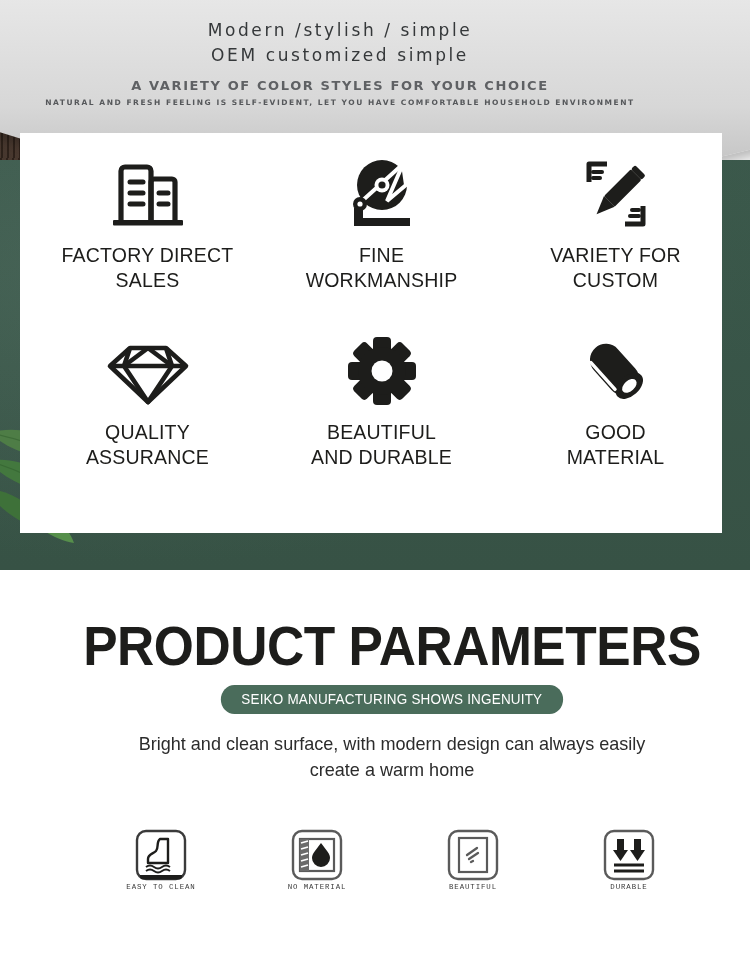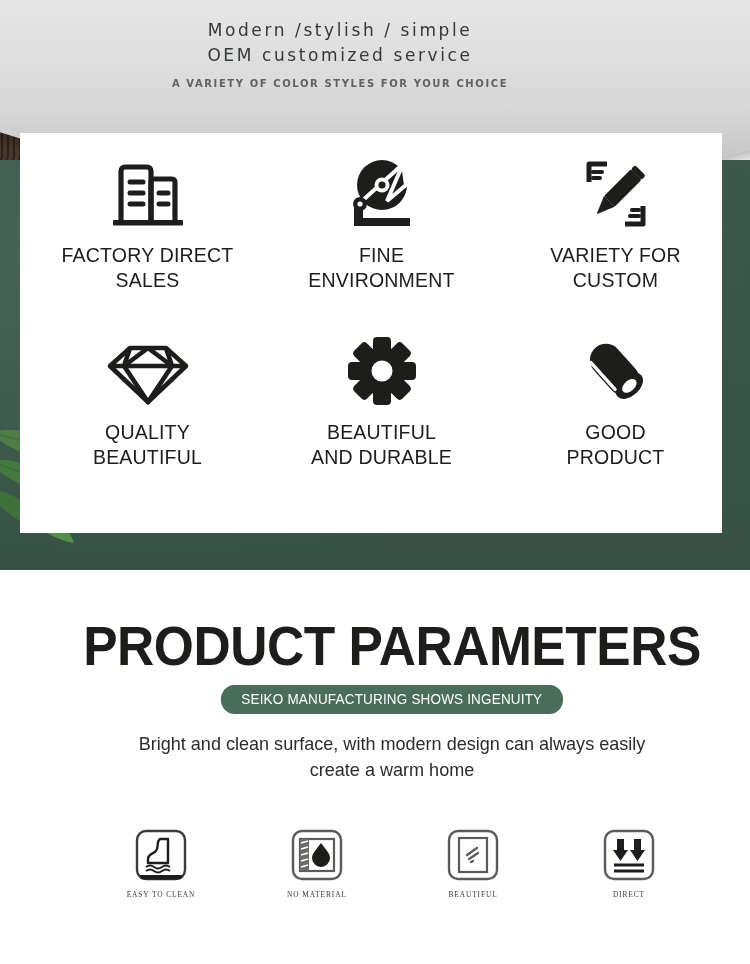--- a/index.html
+++ b/index.html
@@ -82,21 +82,21 @@
     font-family: "DejaVu Sans", sans-serif;
     font-size: 17px;
     letter-spacing: 2.6px;
     color: #35383a;
     line-height: 25px;
     font-weight: 400;
   }
   .hero-sub1 {
     margin-top: 10px;
     font-family: "DejaVu Sans", sans-serif;
-    font-size: 10px;
+    font-size: 13px;
     letter-spacing: 1.6px;
     color: #5f6164;
     font-weight: 700;
   }
   .hero-sub2 {
     margin-top: 5px;
     font-family: "DejaVu Sans", sans-serif;
     font-size: 7.5px;
     letter-spacing: 1.55px;
     color: #56585b;
@@ -211,22 +211,22 @@
     display: flex;
     justify-content: space-between;
   }
   .badge {
     width: 92px;
     display: flex;
     flex-direction: column;
     align-items: center;
   }
   .badge-label {
-    margin-top: 8px;
-    font-family: Liberation Serif, serif;
+    margin-top: 1px;
+    font-family: Liberation Mono, monospace;
     font-size: 7.4px;
     letter-spacing: .9px;
     color: #3a3a3a;
     white-space: nowrap;
   }
 </style>
 </head>
 <body>
 
 <div class="hero">
@@ -234,22 +234,23 @@
   <div class="hero-wood2"></div>
   <div class="leg l1"></div>
   <div class="leg l2"></div>
   <div class="leg l3"></div>
   <div class="hero-table">
     
   </div>
 
   <div class="hero-text">
     <div class="hero-line1">Modern /stylish / simple</div>
-    <div class="hero-line2">OEM customized service</div>
+    <div class="hero-line2">OEM customized simple</div>
     <div class="hero-sub1">A VARIETY OF COLOR STYLES FOR YOUR CHOICE</div>
+    <div class="hero-sub2">NATURAL AND FRESH FEELING IS SELF-EVIDENT, LET YOU HAVE COMFORTABLE HOUSEHOLD ENVIRONMENT</div>
   </div>
 </div>
 
 <div class="green-band"></div>
 
 <svg class="plant" viewBox="0 0 120 140">
   <g fill="#4f7f46" opacity="0.95">
     <path d="M-10 18 C 20 8, 58 22, 74 44 C 48 46, 14 40, -10 18 Z"></path>
     <path d="M-12 46 C 16 40, 48 56, 62 78 C 34 78, 6 66, -12 46 Z" fill="#447a3e"></path>
     <path d="M-14 74 C 10 74, 38 92, 48 116 C 22 110, 0 96, -14 74 Z" fill="#3f7339"></path>
@@ -295,21 +296,21 @@
           </g>
           <circle cx="40" cy="29" r="7.5" fill="#ffffff"></circle>
           <circle cx="40" cy="29" r="3.6" fill="#1d1d1b"></circle>
           <circle cx="18" cy="48" r="7" fill="#1d1d1b"></circle>
           <circle cx="18" cy="48" r="2.6" fill="#ffffff"></circle>
           <rect x="12" y="52" width="9" height="16" fill="#1d1d1b"></rect>
           <rect x="12" y="62" width="56" height="8" fill="#1d1d1b"></rect>
         </svg>
       </div>
       <div class="feature-label">FINE
-ENVIRONMENT</div>
+WORKMANSHIP</div>
     </div>
 
     <div class="feature-cell">
       <div class="feature-icon">
         <svg width="78" height="76" viewBox="0 0 78 76">
 
           <g fill="none" stroke="#1d1d1b" stroke-width="5" stroke-linejoin="round">
             <path d="M30 8 H12 V26"></path>
           </g>
           <g stroke="#1d1d1b" stroke-width="4" stroke-linecap="round">
@@ -342,21 +343,21 @@
           <g fill="none" stroke="#1d1d1b" stroke-width="4.6" stroke-linejoin="round">
             <path d="M24 12 H60 L80 30 L42 66 L4 30 Z"></path>
             <path d="M4 30 H80"></path>
             <path d="M24 12 L18 30 L42 66 L66 30 L60 12"></path>
             <path d="M42 12 L18 30"></path>
             <path d="M42 12 L66 30"></path>
           </g>
         </svg>
       </div>
       <div class="feature-label">QUALITY
-BEAUTIFUL</div>
+ASSURANCE</div>
     </div>
 
     <div class="feature-cell">
       <div class="feature-icon">
         <svg width="72" height="72" viewBox="0 0 72 72">
           <g fill="#1d1d1b">
             <rect x="27" y="2" width="18" height="68" rx="4"></rect>
             <rect x="2" y="27" width="68" height="18" rx="4"></rect>
             <g transform="rotate(45 36 36)">
               <rect x="27" y="2" width="18" height="68" rx="4"></rect>
@@ -376,21 +377,21 @@
         <svg width="74" height="74" viewBox="0 0 74 74">
           <g transform="rotate(-42 37 37)">
             <rect x="21" y="6" width="32" height="58" rx="16" fill="#1d1d1b"></rect>
             <ellipse cx="37" cy="57" rx="16" ry="10" fill="#1d1d1b"></ellipse>
             <ellipse cx="37" cy="57" rx="8.5" ry="5.3" fill="#ffffff"></ellipse>
             <path d="M24 14 L24 50" stroke="#ffffff" stroke-width="3.4" stroke-linecap="round"></path>
           </g>
         </svg>
       </div>
       <div class="feature-label">GOOD
-PRODUCT</div>
+MATERIAL</div>
     </div>
 
   </div>
 </div>
 
 <div class="params">
   <div class="params-title">PRODUCT PARAMETERS</div>
   <div class="params-pill">SEIKO MANUFACTURING SHOWS INGENUITY</div>
   <div class="params-desc">Bright and clean surface, with modern design can always easily create a warm home</div>
 </div>
@@ -447,16 +448,16 @@
         <rect x="15" y="11" width="7" height="13"></rect>
         <path d="M11 22 H26 L18.5 33 Z"></path>
         <rect x="32" y="11" width="7" height="13"></rect>
         <path d="M28 22 H43 L35.5 33 Z"></path>
       </g>
       <g stroke="#1d1d1b" stroke-width="3">
         <path d="M12 37 H42"></path>
         <path d="M12 43 H42"></path>
       </g>
     </svg>
-    <div class="badge-label">DIRECT</div>
+    <div class="badge-label">DURABLE</div>
   </div>
 
 </div>
 
 </body></html>

